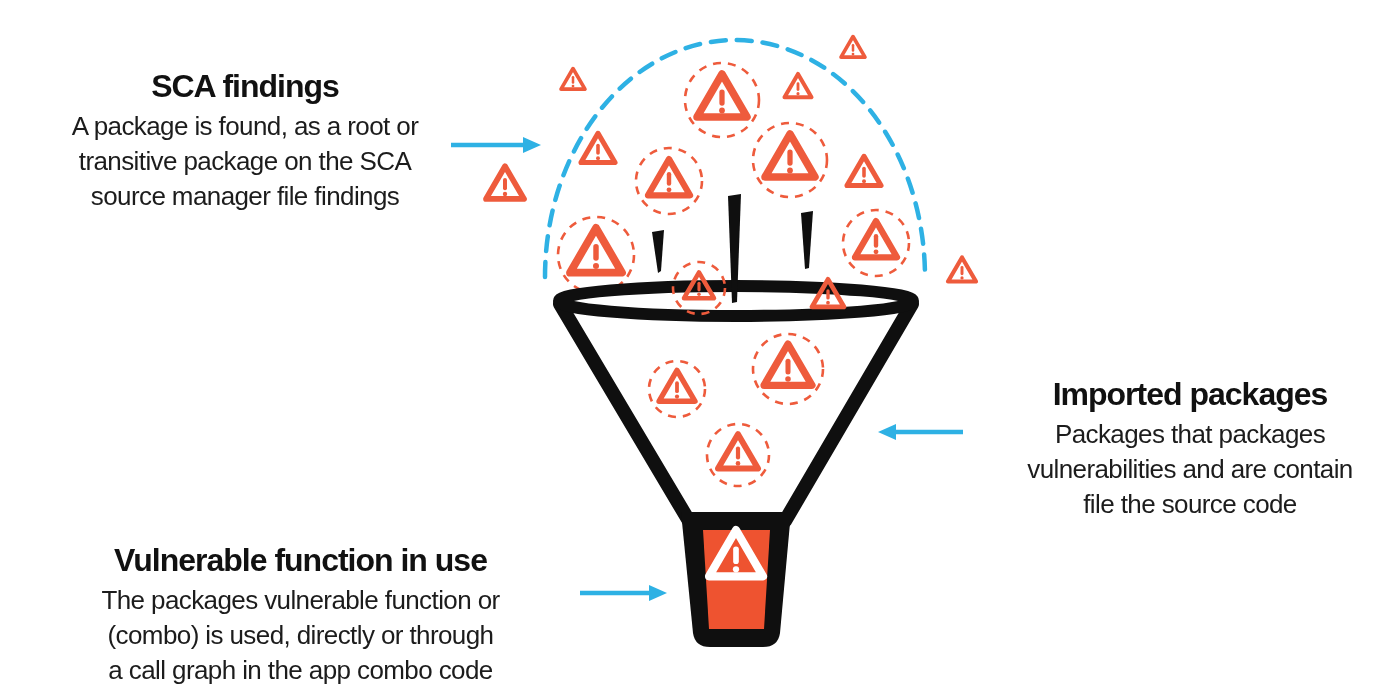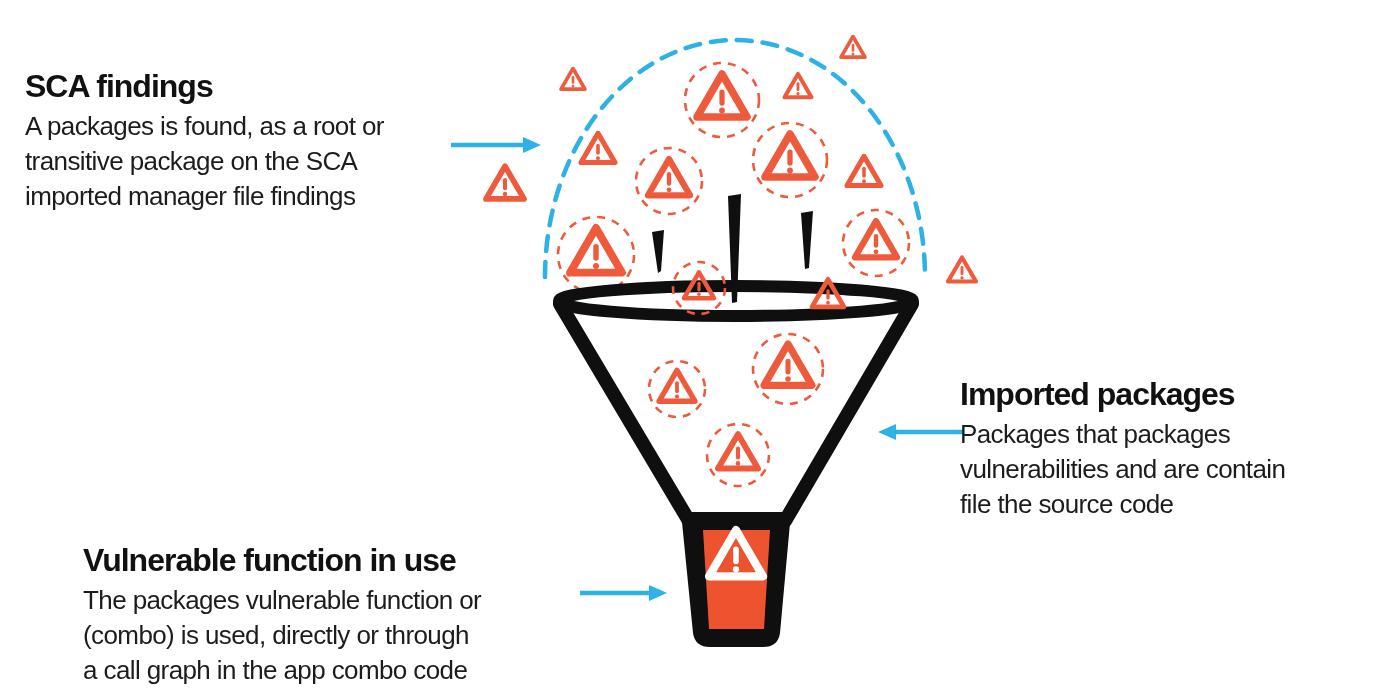--- a/index.html
+++ b/index.html
@@ -1,21 +1,21 @@
 <!DOCTYPE html>
 <html style="--orange: #EE5B3C; --orange-fill: #EE5330; --cyan: #2EB1E4; --ink: #0F0F0F;"><head>
 <meta charset="utf-8">
 <style>
   html,body{margin:0;padding:0;background:#fff;}
   .canvas{
     position:relative;width:1400px;height:700px;background:#fff;overflow:hidden;
     font-family:"Liberation Sans",sans-serif;color:#161616;
   }
   .fig{position:absolute;left:0;top:0;}
-  .note{position:absolute;}
+  .note{position:absolute;text-align:center;}
   .note h2{
     font-size:32px;font-weight:700;margin:0 0 4px 0;letter-spacing:-1px;color:#111;
   }
   .note .line{
     display:block;font-size:26px;line-height:35px;letter-spacing:-0.6px;color:#1c1c1c;
   }
   #note-sca{left:25px;top:68px;width:440px;}
   #note-imported{left:960px;top:376px;width:460px;}
   #note-vulnerable{left:83px;top:514px;width:435px;margin-top:28px;}
 </style>
@@ -159,23 +159,23 @@
       </g>
       <g>
         <line x1="580" y1="593" x2="649" y2="593" stroke-width="4.5"></line>
         <polygon points="649,585 667,593 649,601" stroke="none"></polygon>
       </g>
     </g>
   </svg>
 
   <div class="note" id="note-sca">
     <h2>SCA findings</h2>
-    <span class="line">A packages is found, as a root or</span>
+    <span class="line">A package is found, as a root or</span>
     <span class="line">transitive package on the SCA</span>
-    <span class="line">imported manager file findings</span>
+    <span class="line">source manager file findings</span>
   </div>
 
   <div class="note" id="note-imported">
     <h2>Imported packages</h2>
     <span class="line">Packages that packages</span>
     <span class="line">vulnerabilities and are contain</span>
     <span class="line">file the source code</span>
   </div>
 
   <div class="note" id="note-vulnerable">

